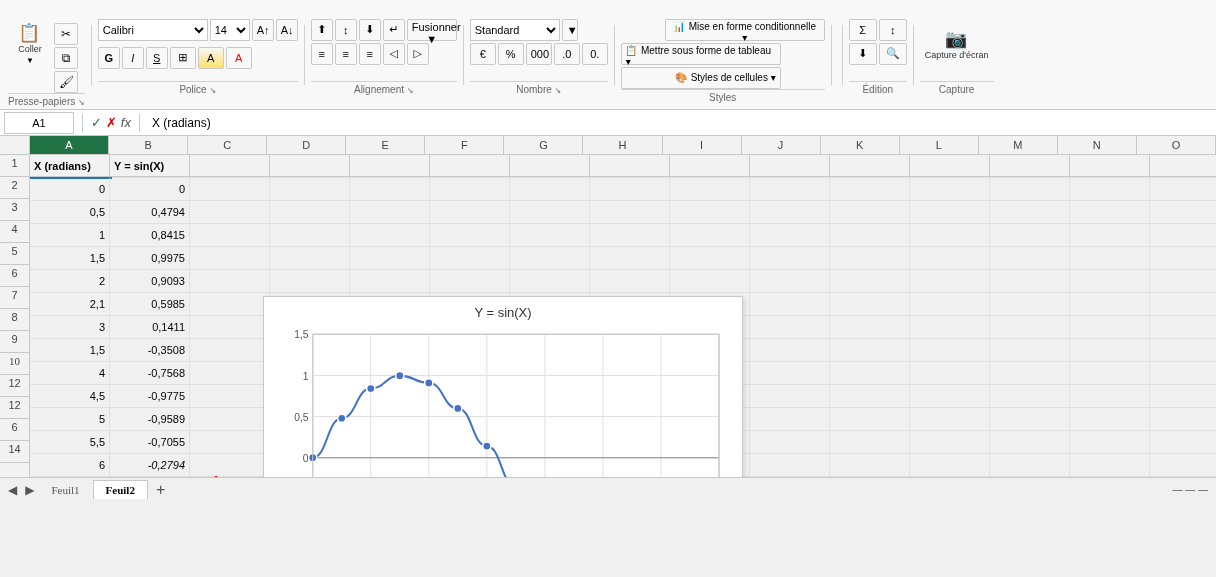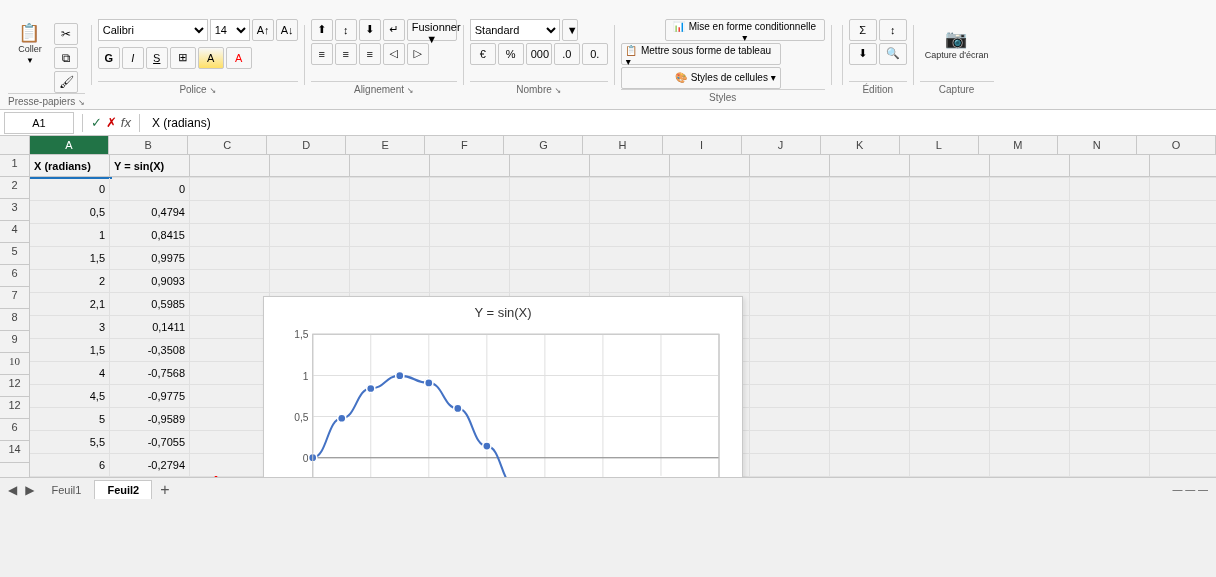--- a/index.html
+++ b/index.html
@@ -49,21 +49,21 @@
     .cell.num { justify-content: flex-end; }
     
     
     .chart-container { position: absolute; left: 263px; top: 160px; width: 480px; height: 320px; background: white; border: 1px solid #c8c8c8; box-shadow: 2px 2px 5px rgba(0,0,0,0.1); z-index: 10; }
     .chart-title { text-align: center; font-size: 13px; color: #333; padding: 8px 0 4px 0; }
     .chart-area { width: 100%; height: calc(100% - 30px); position: relative; }
     
     
     .sheet-tabs { display: flex; align-items: center; background: #f0f0f0; border-top: 1px solid #c8c8c8; height: 24px; padding-left: 4px; gap: 0; }
     .tab-nav-btn { background: none; border: none; cursor: pointer; color: #555; padding: 0 4px; font-size: 12px; }
-    .sheet-tab { padding: 3px 12px; font-size: 11px; cursor: pointer; border: 1px solid transparent; border-bottom: none; background: #f0f0f0; color: #555; }
+    .sheet-tab { padding: 3px 12px; font-size: 11px; cursor: pointer; border: 1px solid transparent; border-bottom: none; background: #f0f0f0; color: #555; font-family: Liberation Serif, serif; }
     .sheet-tab.active { background: white; border-color: #c8c8c8; color: #000; font-weight: bold; }
     .add-sheet { background: none; border: none; cursor: pointer; padding: 2px 8px; font-size: 16px; color: #555; }
     
     
     .red-arrow { position: absolute; left: 208px; top: 350px; color: red; font-size: 20px; z-index: 5; }
 
     .spreadsheet-wrapper { position: relative; flex: 1; overflow: hidden; }
     
     
     .drop-arrow { font-size: 8px; }
@@ -478,21 +478,21 @@
           <div class="cell" style="width: 80px; min-width: 80px; height: 22px;"></div>
           <div class="cell" style="width: 80px; min-width: 80px; height: 22px;"></div>
           <div class="cell" style="width: 80px; min-width: 80px; height: 22px;"></div>
           <div class="cell" style="width: 80px; min-width: 80px; height: 22px;"></div>
           <div class="cell" style="width: 80px; min-width: 80px; height: 22px;"></div>
           <div class="cell" style="width: 80px; min-width: 80px; height: 22px;"></div>
           <div class="cell" style="width: 80px; min-width: 80px; height: 22px;"></div>
         </div>
         <div class="grid-row">
           <div class="cell num" style="width: 80px; min-width: 80px; height: 22px;">6</div>
-          <div class="cell num" style="width: 80px; min-width: 80px; height: 22px;">-0,2794</div>
+          <div class="cell num" style="width: 80px; min-width: 80px; height: 22px; font-style: italic;">-0,2794</div>
           <div class="cell" style="width: 80px; min-width: 80px; height: 22px;"></div>
           <div class="cell" style="width: 80px; min-width: 80px; height: 22px;"></div>
           <div class="cell" style="width: 80px; min-width: 80px; height: 22px;"></div>
           <div class="cell" style="width: 80px; min-width: 80px; height: 22px;"></div>
           <div class="cell" style="width: 80px; min-width: 80px; height: 22px;"></div>
           <div class="cell" style="width: 80px; min-width: 80px; height: 22px;"></div>
           <div class="cell" style="width: 80px; min-width: 80px; height: 22px;"></div>
           <div class="cell" style="width: 80px; min-width: 80px; height: 22px;"></div>
           <div class="cell" style="width: 80px; min-width: 80px; height: 22px;"></div>
           <div class="cell" style="width: 80px; min-width: 80px; height: 22px;"></div>

